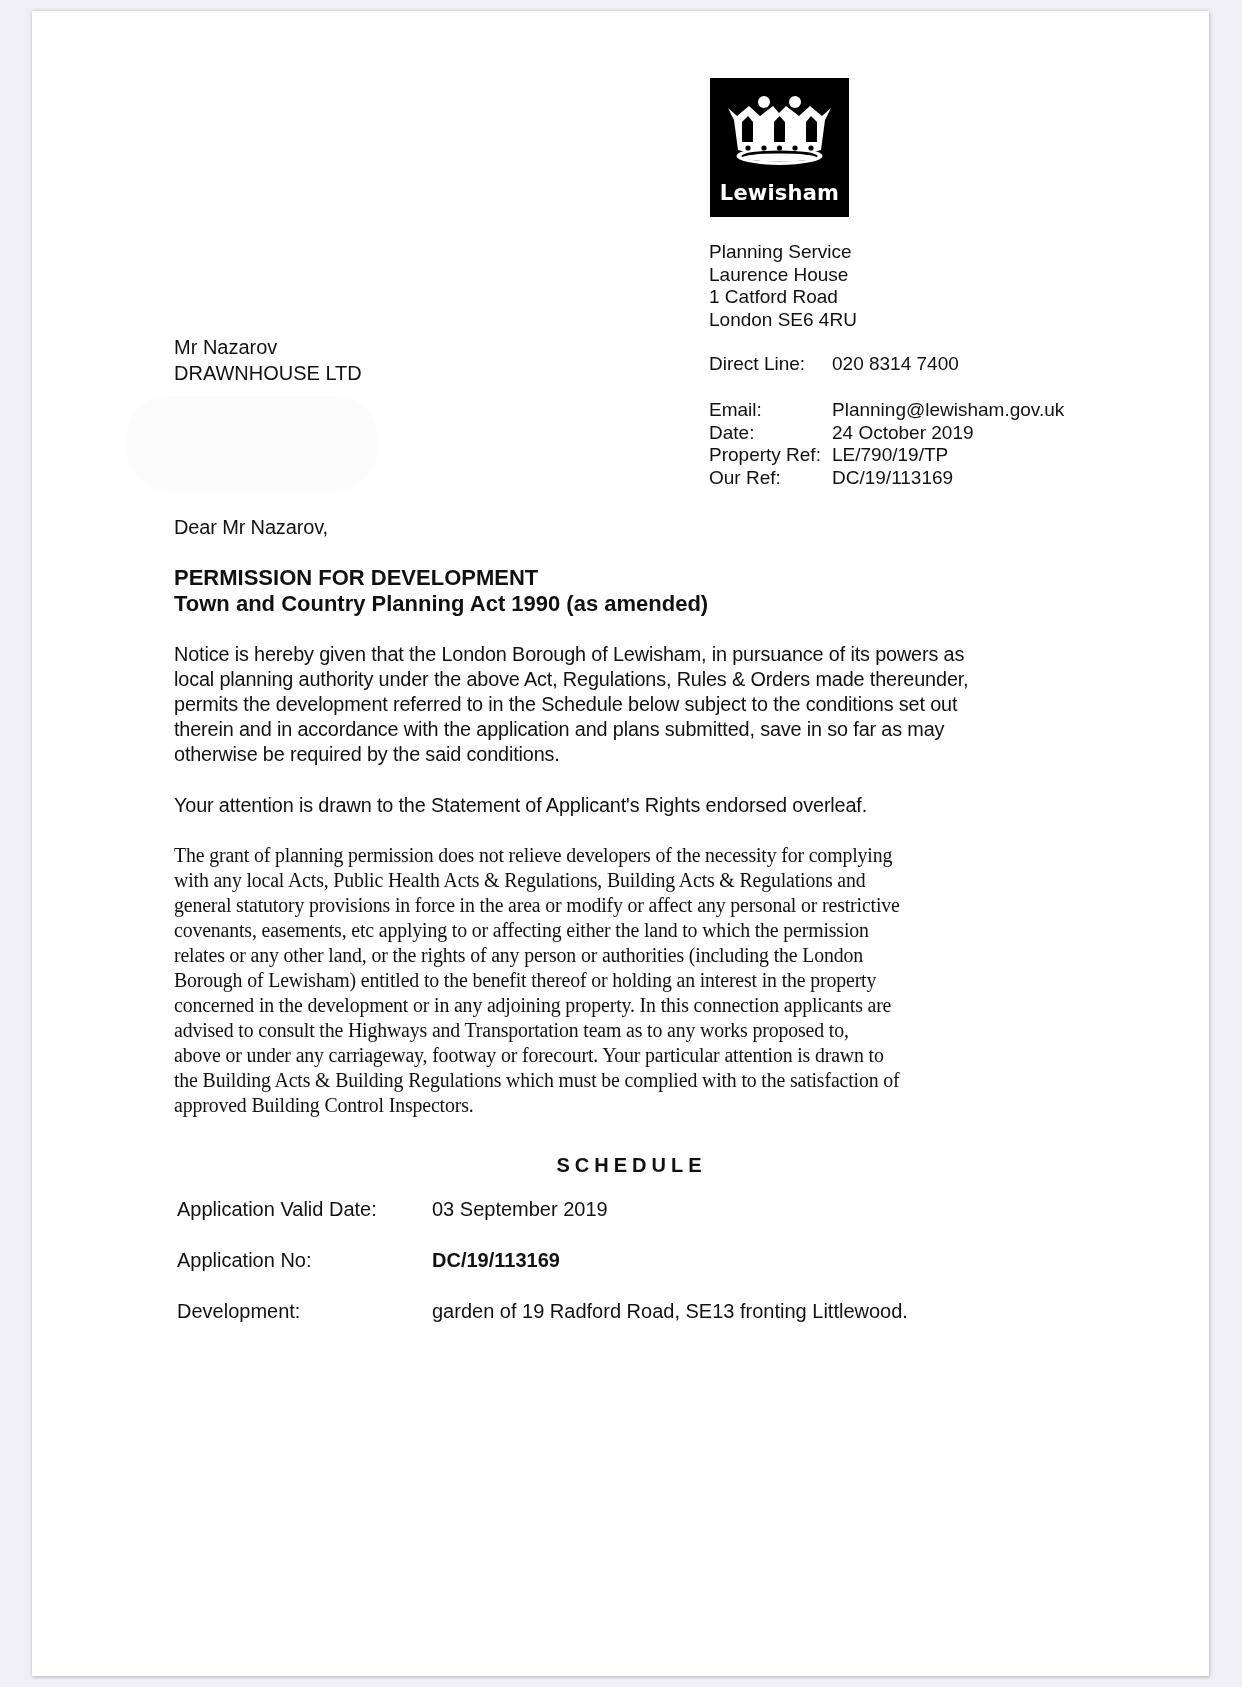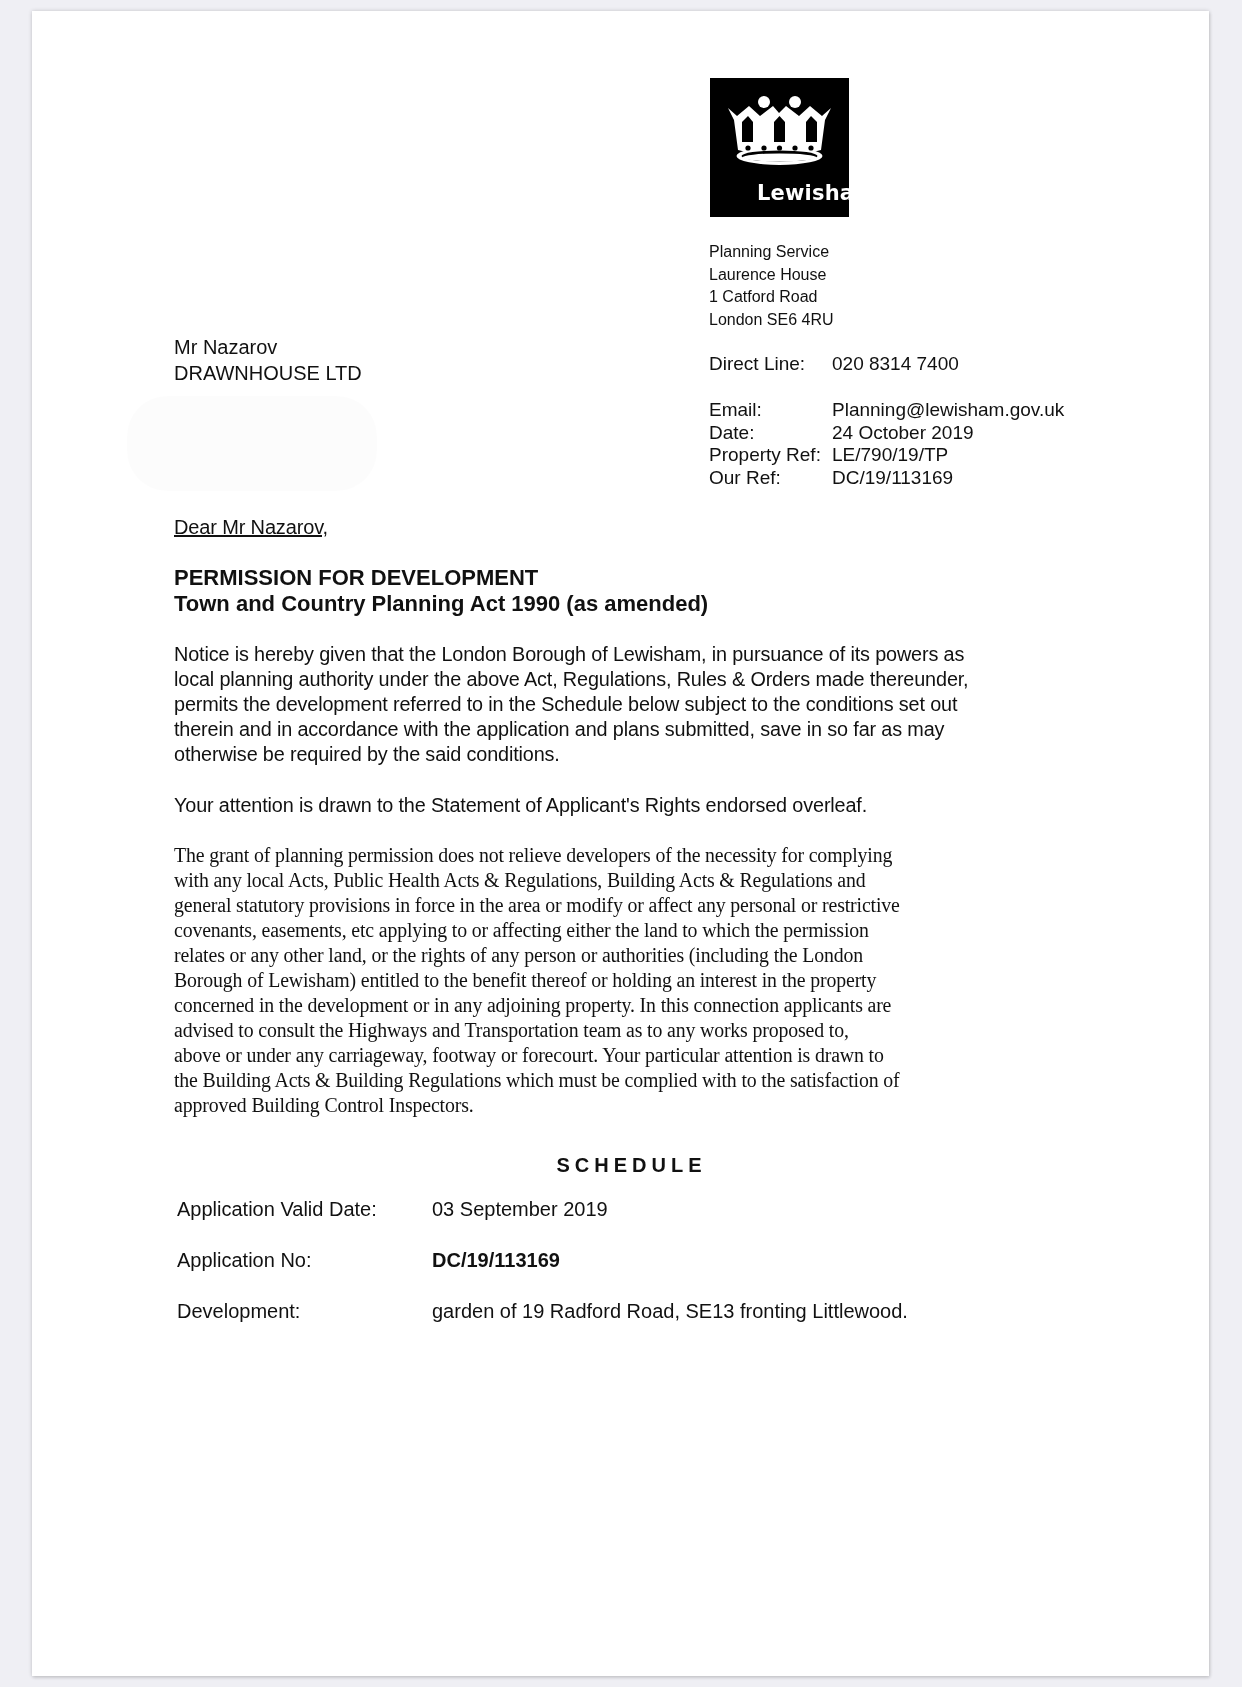--- a/index.html
+++ b/index.html
@@ -13,26 +13,25 @@
     position: absolute; left: 32px; top: 11px; width: 1177px; height: 1665px;
     background: #ffffff;
     box-shadow: 0 0 4px rgba(0,0,0,0.18), 1px 2px 3px rgba(0,0,0,0.10);
   }
   .logo {
     position: absolute; left: 678px; top: 67px; width: 139px; height: 139px;
     background: #000;
   }
   .logo svg { position: absolute; left: 14px; top: 14px; }
   .logo-text {
-    position: absolute; left: 0; width: 139px; top: 103px; 
+    position: absolute; left: 0; width: 139px; top: 103px; text-align: center;
     color: #fff; font-family: "DejaVu Sans", sans-serif; font-weight: bold; font-size: 21px;
     letter-spacing: 0.2px;
-    padding-left: 47px;
   }
-  .addr { position: absolute; left: 677px; top: 230px; font-size: 16px; line-height: 22.6px; }
+  .addr { position: absolute; left: 677px; top: 230px; font-size: 19px; line-height: 22.6px; }
   .kv { position: absolute; left: 677px; font-size: 19px; line-height: 22.6px; }
   .kv .row { display: flex; }
   .kv .k { width: 123px; }
   .recipient { position: absolute; left: 142px; top: 324px; font-size: 20px; line-height: 25.5px; }
   .faint-stamp {
     position: absolute; left: 95px; top: 385px; width: 250px; height: 95px;
     border-radius: 40px; background: rgba(0,0,0,0.012);
   }
   .body { position: absolute; left: 142px; width: 920px; }
   .para {
@@ -111,21 +110,21 @@
       <span>DC/19/113169</span>
     </div>
   </div>
 
   <div class="recipient">
     <div>Mr Nazarov</div>
     <div>DRAWNHOUSE LTD</div>
   </div>
   <div class="faint-stamp"></div>
 
-  <div class="body para" style="top:504px;text-decoration:underline;">Dear Mr Nazarov,</div>
+  <div class="body para" style="top:504px;">Dear Mr Nazarov,</div>
 
   <div class="body heading" style="top:554px;">
     <div>PERMISSION FOR DEVELOPMENT</div>
     <div>Town and Country Planning Act 1990 (as amended)</div>
   </div>
 
   <div class="body para" style="top:782px;">
     <span class="ln" style="transform: scaleX(0.991304); transform-origin: left top;">Your attention is drawn to the Statement of Applicant's Rights endorsed overleaf.</span>
   </div>
 

